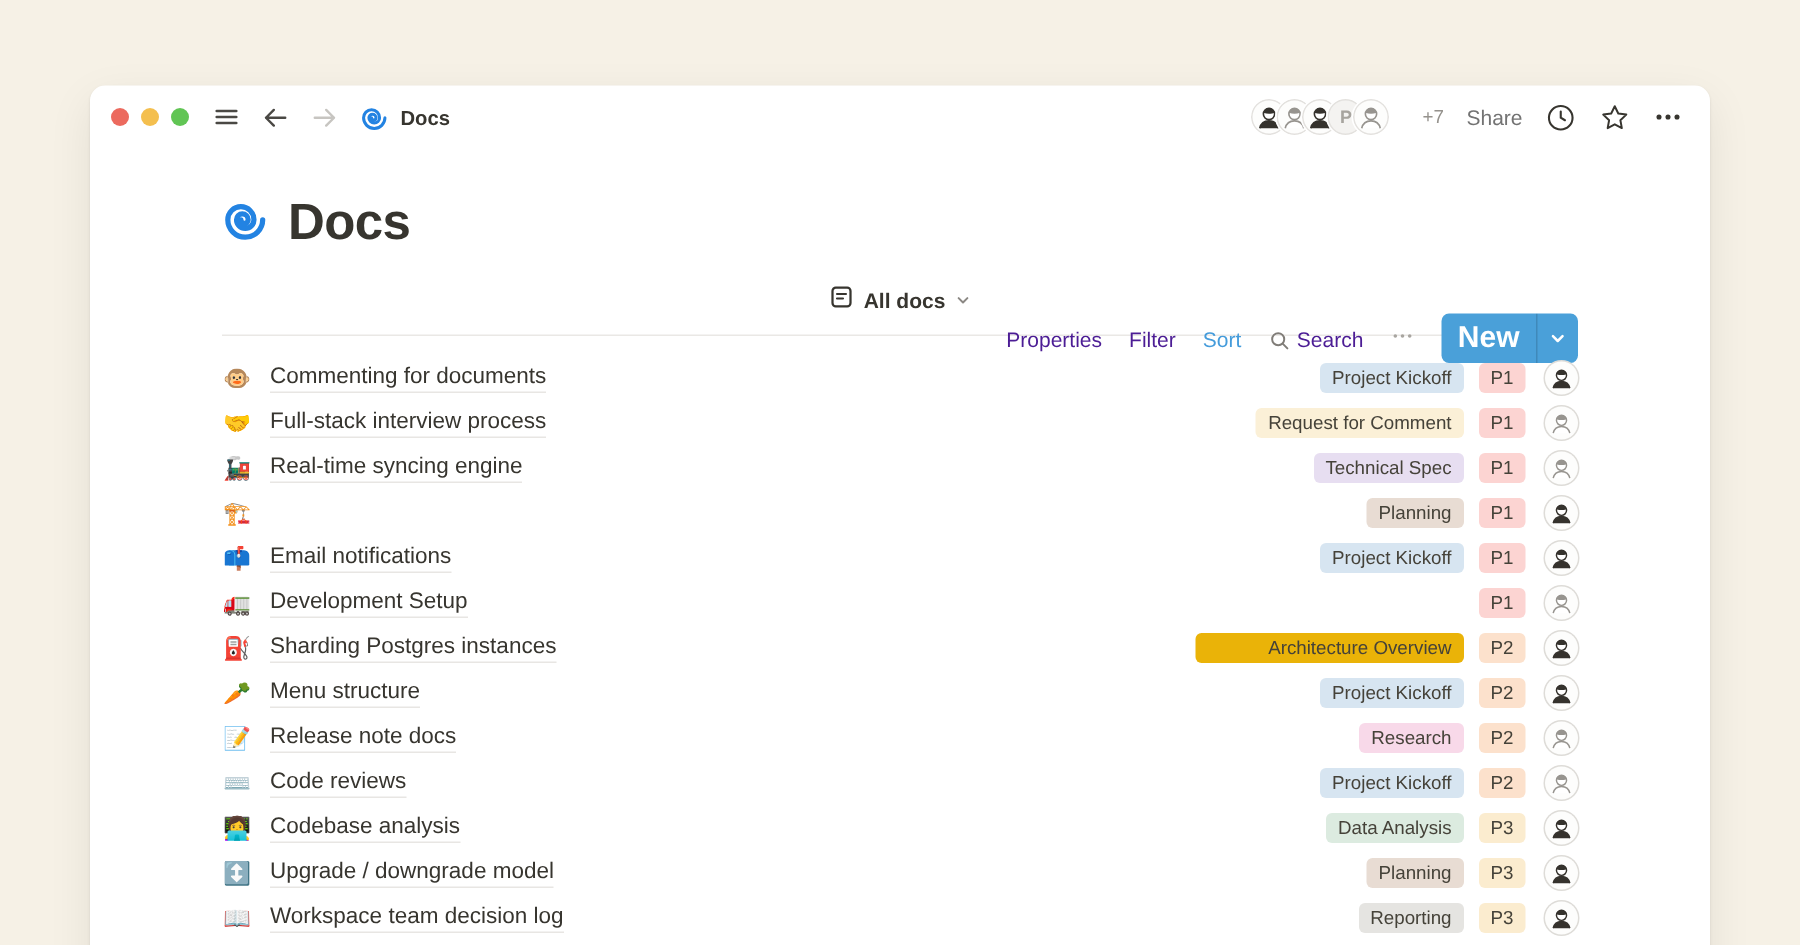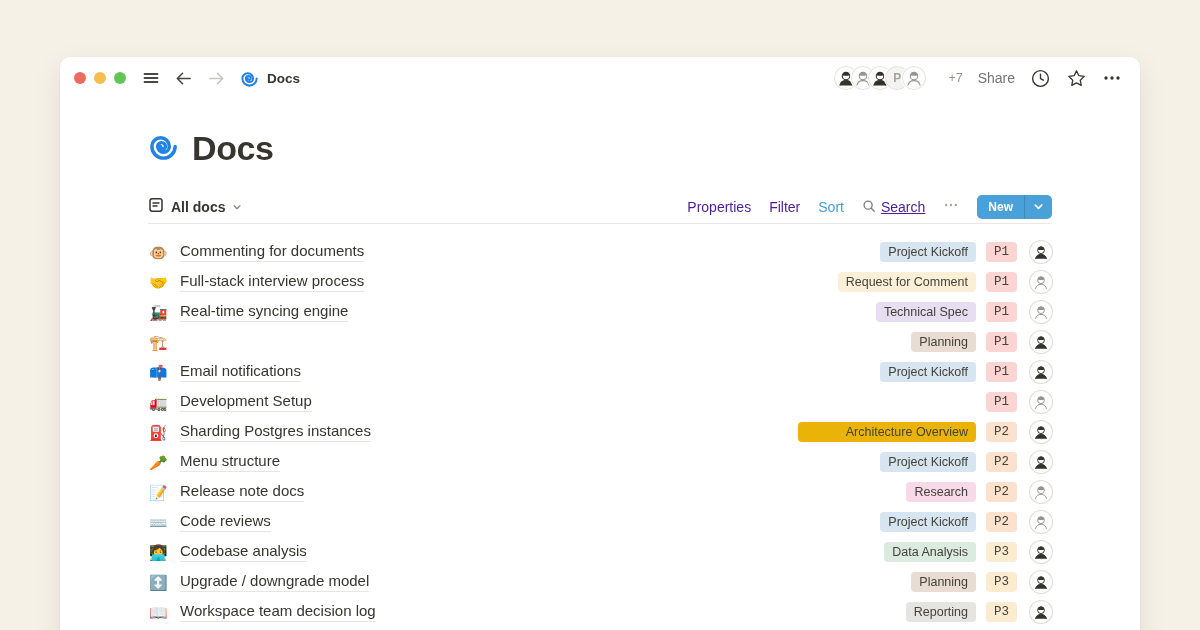--- a/index.html
+++ b/index.html
@@ -36,46 +36,47 @@
   .share-label { font-size:14px; color:#737373; cursor:default; }
 
   
   .content { padding:0 88px; }
   .page-header { display:flex; align-items:center; gap:13px; margin-top:30px; }
   .page-title { font-size:34px; font-weight:700; color:#37352f; letter-spacing:-0.4px; }
 
   .viewbar {
     margin-top:22px; height:34px; display:flex; align-items:center;
     border-bottom:1px solid #eae8e5;
+    flex-direction:column;
   }
   .view-switcher { display:flex; align-items:center; gap:7px; font-size:14px; font-weight:700; color:#37352f; }
   .viewbar-right { margin-left:auto; display:flex; align-items:center; gap:18px; }
   .vb-item { font-size:14px; color:#4c1d95; cursor:default; }
   .vb-item.active { color:#459cdb; }
-  .vb-search { display:flex; align-items:flex-start; gap:5px;text-decoration:underline; }
+  .vb-search { display:flex; align-items:flex-end; gap:5px; }
   .new-btn { display:flex; align-items:stretch; background:#4aa0d9; border-radius:5px; overflow:hidden; color:#fff; }
-  .new-btn-label { font-size:12px; font-weight:700; padding:5px 11px; }
+  .new-btn-label { font-size:20px; font-weight:700; padding:5px 11px; }
   .new-btn-divider { width:1px; background:rgba(0,0,0,.14); }
   .new-btn-chevron { display:flex; align-items:center; padding:0 8px; }
 
   
   .doc-list { margin-top:13px; }
   .doc-row { display:flex; align-items:center; height:30px; }
   .doc-emoji { width:21px; margin-right:11px; font-size:15px; line-height:1; text-align:center; flex:none; }
   .doc-title {
     font-size:15px; font-weight:500; color:#37352f; line-height:1.25;
     border-bottom:1px solid #e8e6e3; padding-bottom:1px; white-space:nowrap;
   }
   .doc-right { margin-left:auto; display:flex; align-items:center; flex:none; }
   .tag {
     font-size:12.5px; color:#454239; padding:2px 8px; border-radius:4px;
     white-space:nowrap; line-height:1.35;
   }
   .doc-tag { margin-right:10px; }
-  .doc-priority { margin-right:13px;font-family:Liberation Mono, monospace; }
+  .doc-priority { margin-right:13px; }
   .row-avatar {
     width:22px; height:22px; border-radius:50%; background:#fdfdfc;
     box-shadow:0 0 0 1px #dedcd8; display:flex; align-items:center; justify-content:center;
     overflow:hidden; flex:none;
   }
   .row-avatar svg, .tb-avatar svg { display:block; }
 </style>
 </head>
 <body>
 

